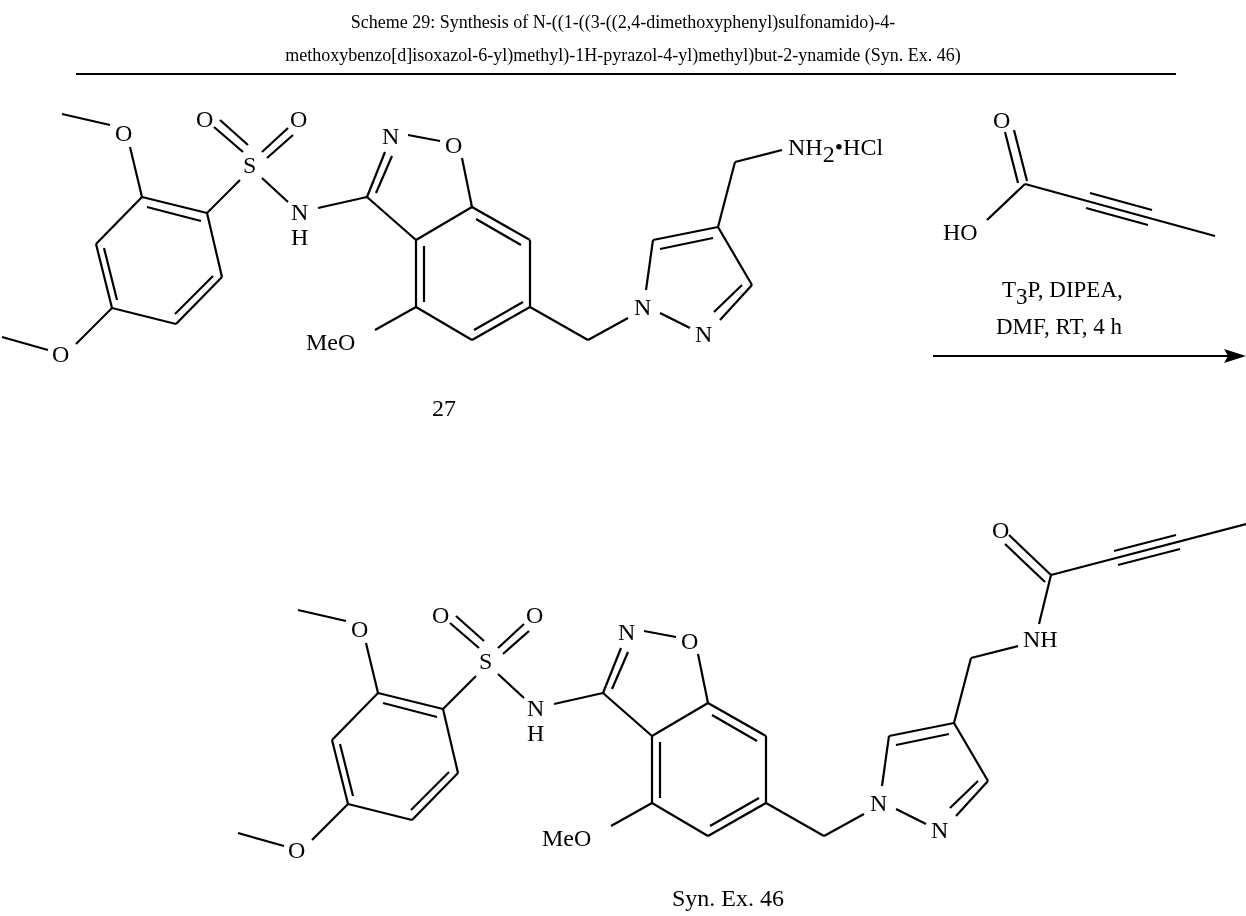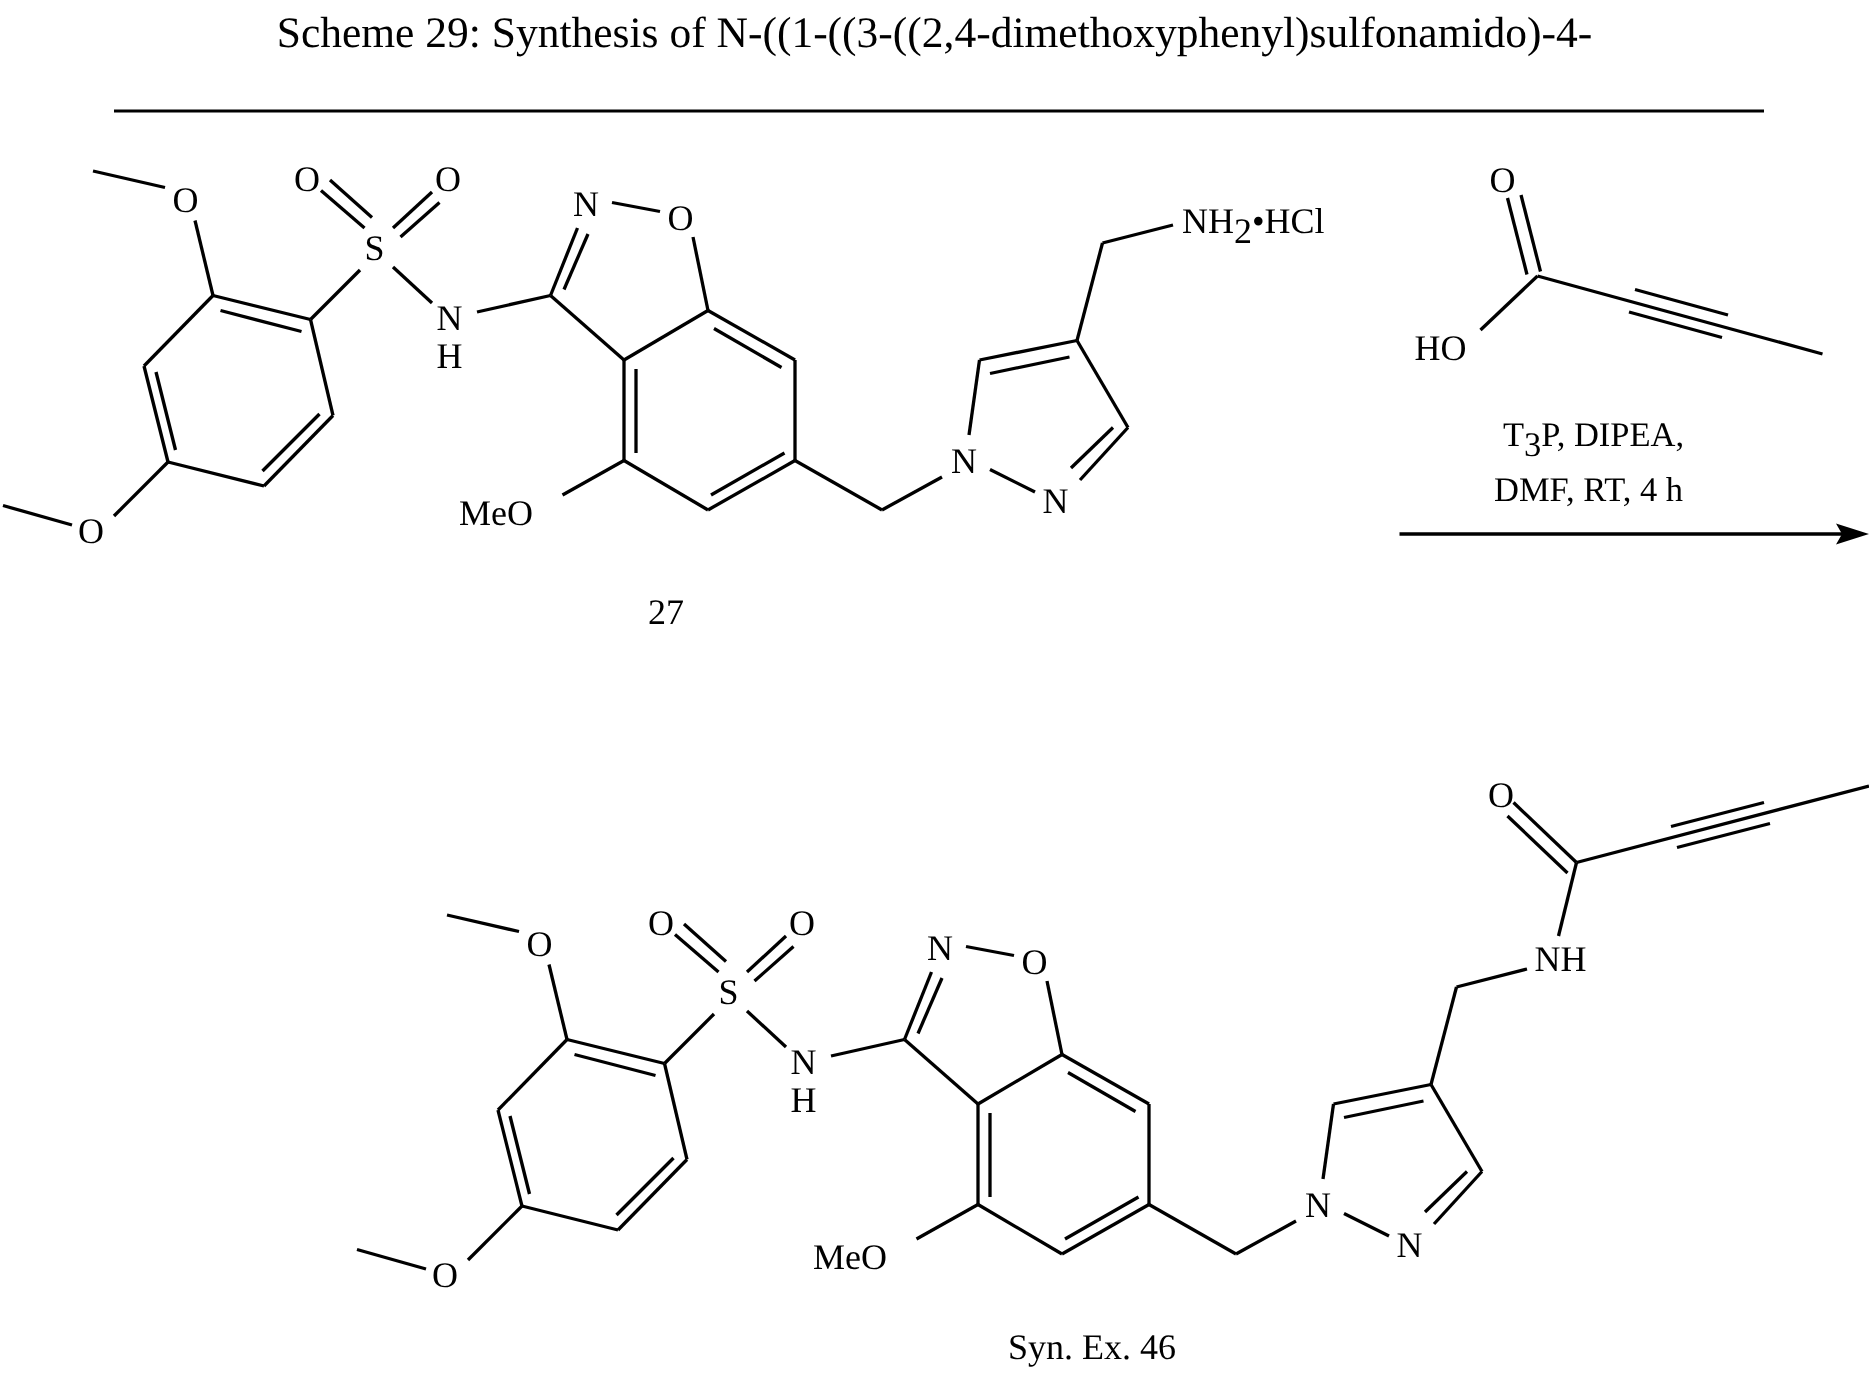--- a/index.html
+++ b/index.html
@@ -1,30 +1,31 @@
 <!DOCTYPE html>
 <html><head>
 <meta charset="utf-8">
 <style>
   html, body { margin: 0; padding: 0; background: #ffffff; }
   body { width: 1246px; height: 916px; position: relative; overflow: hidden;
          font-family: "Liberation Serif", "DejaVu Serif", serif; color: #000; }
   .title { position: absolute; left: 0; top: 6px; width: 1246px; text-align: center;
-           font-size: 29px; line-height: 33px; }
+           font-size: 18px; line-height: 33px; }
   .title-rule { position: absolute; left: 76px; top: 73px; width: 1100px; height: 2px; background: #000; }
   svg.scheme { position: absolute; left: 0; top: 0; }
   svg .bond { stroke: #000; stroke-width: 2.2; fill: none; stroke-linecap: butt; }
   svg text { font-family: "Liberation Serif", "DejaVu Serif", serif; font-size: 24px; fill: #000; }
   svg text.cond { font-size: 23px; }
 </style>
 </head>
 <body>
 
 <div class="title">
   <div>Scheme 29: Synthesis of N-((1-((3-((2,4-dimethoxyphenyl)sulfonamido)-4-</div>
+  <div>methoxybenzo[d]isoxazol-6-yl)methyl)-1H-pyrazol-4-yl)methyl)but-2-ynamide (Syn. Ex. 46)</div>
 </div>
 <div class="title-rule"></div>
 
 <svg class="scheme" width="1246" height="916" viewBox="0 0 1246 916">
 
   <g>
 
     <g class="bond">
       <line x1="142" y1="197" x2="207" y2="213"></line>
       <line x1="147" y1="207" x2="201" y2="221"></line>

